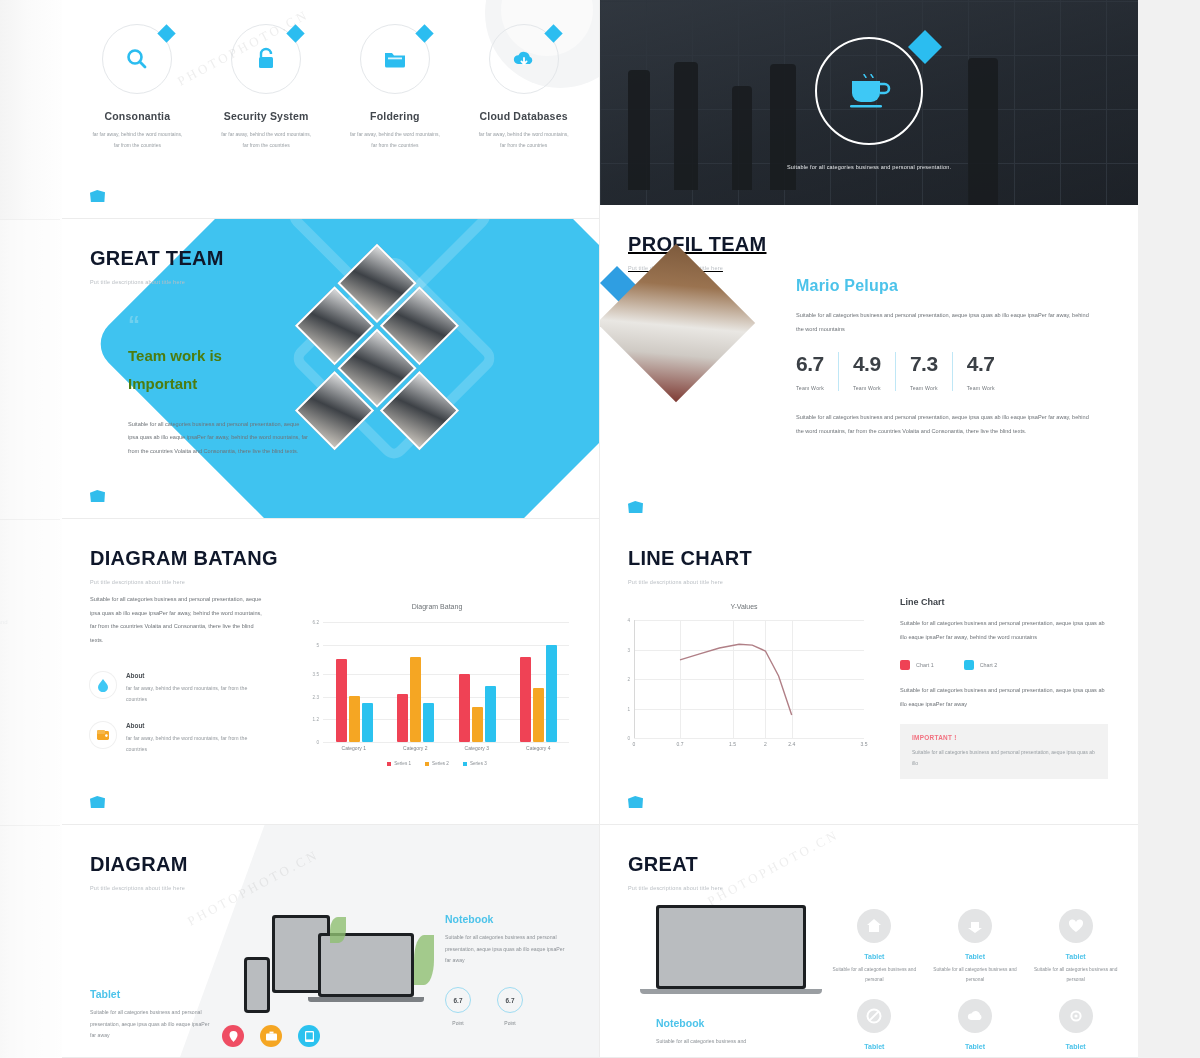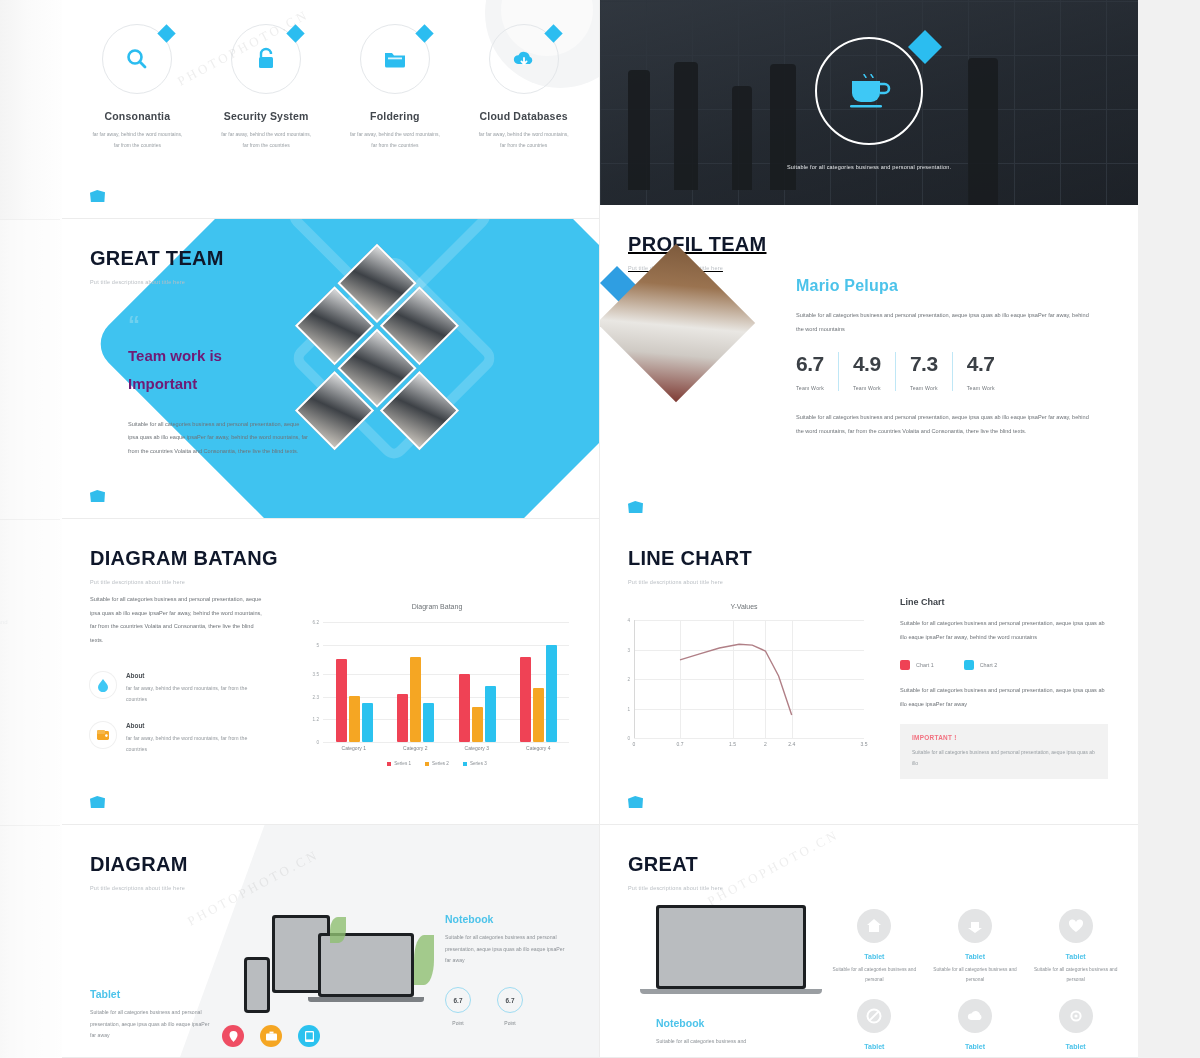--- a/index.html
+++ b/index.html
@@ -86,21 +86,21 @@
   }
   .cup{position:absolute;left:50%;top:50%;transform:translate(-50%,-50%);}
   .diam-w{position:absolute;right:-16px;top:-4px;width:24px;height:24px;background:#2bbdf0;transform:rotate(45deg);}
   .photo-cap{
     position:absolute;left:0;right:0;bottom:48px;text-align:center;color:#e8eaec;
     font-size:5.5px;letter-spacing:.2px;
   }
 
   
   .quote-mark{font-size:24px;color:#6fd0ee;font-weight:bold;line-height:.8;}
-  .quote-txt{font-size:15px;font-weight:bold;color:#701a75;line-height:1.85;margin-top:8px;}
+  .quote-txt{font-size:15px;font-weight:bold;color:#4d7c0f;line-height:1.85;margin-top:8px;}
   .blue-wedge{
     position:absolute;right:-10px;top:-90px;width:430px;height:430px;background:#3fc3f0;
     transform:rotate(45deg); border-radius:26px;
   }
   .wedge-ghost{position:absolute;width:150px;height:150px;border:10px solid rgba(255,255,255,.18);border-radius:14px;}
   .photo-diamond-grid{position:absolute;right:132px;top:62px;width:180px;height:180px;transform:rotate(45deg);}
   .pd{position:absolute;width:56px;height:56px;background:#8c8f92;border:2px solid #fff;
       background-image:linear-gradient(160deg,#d9dadb 0%,#3d4146 48%,#c9c4bc 100%);}
 
   

